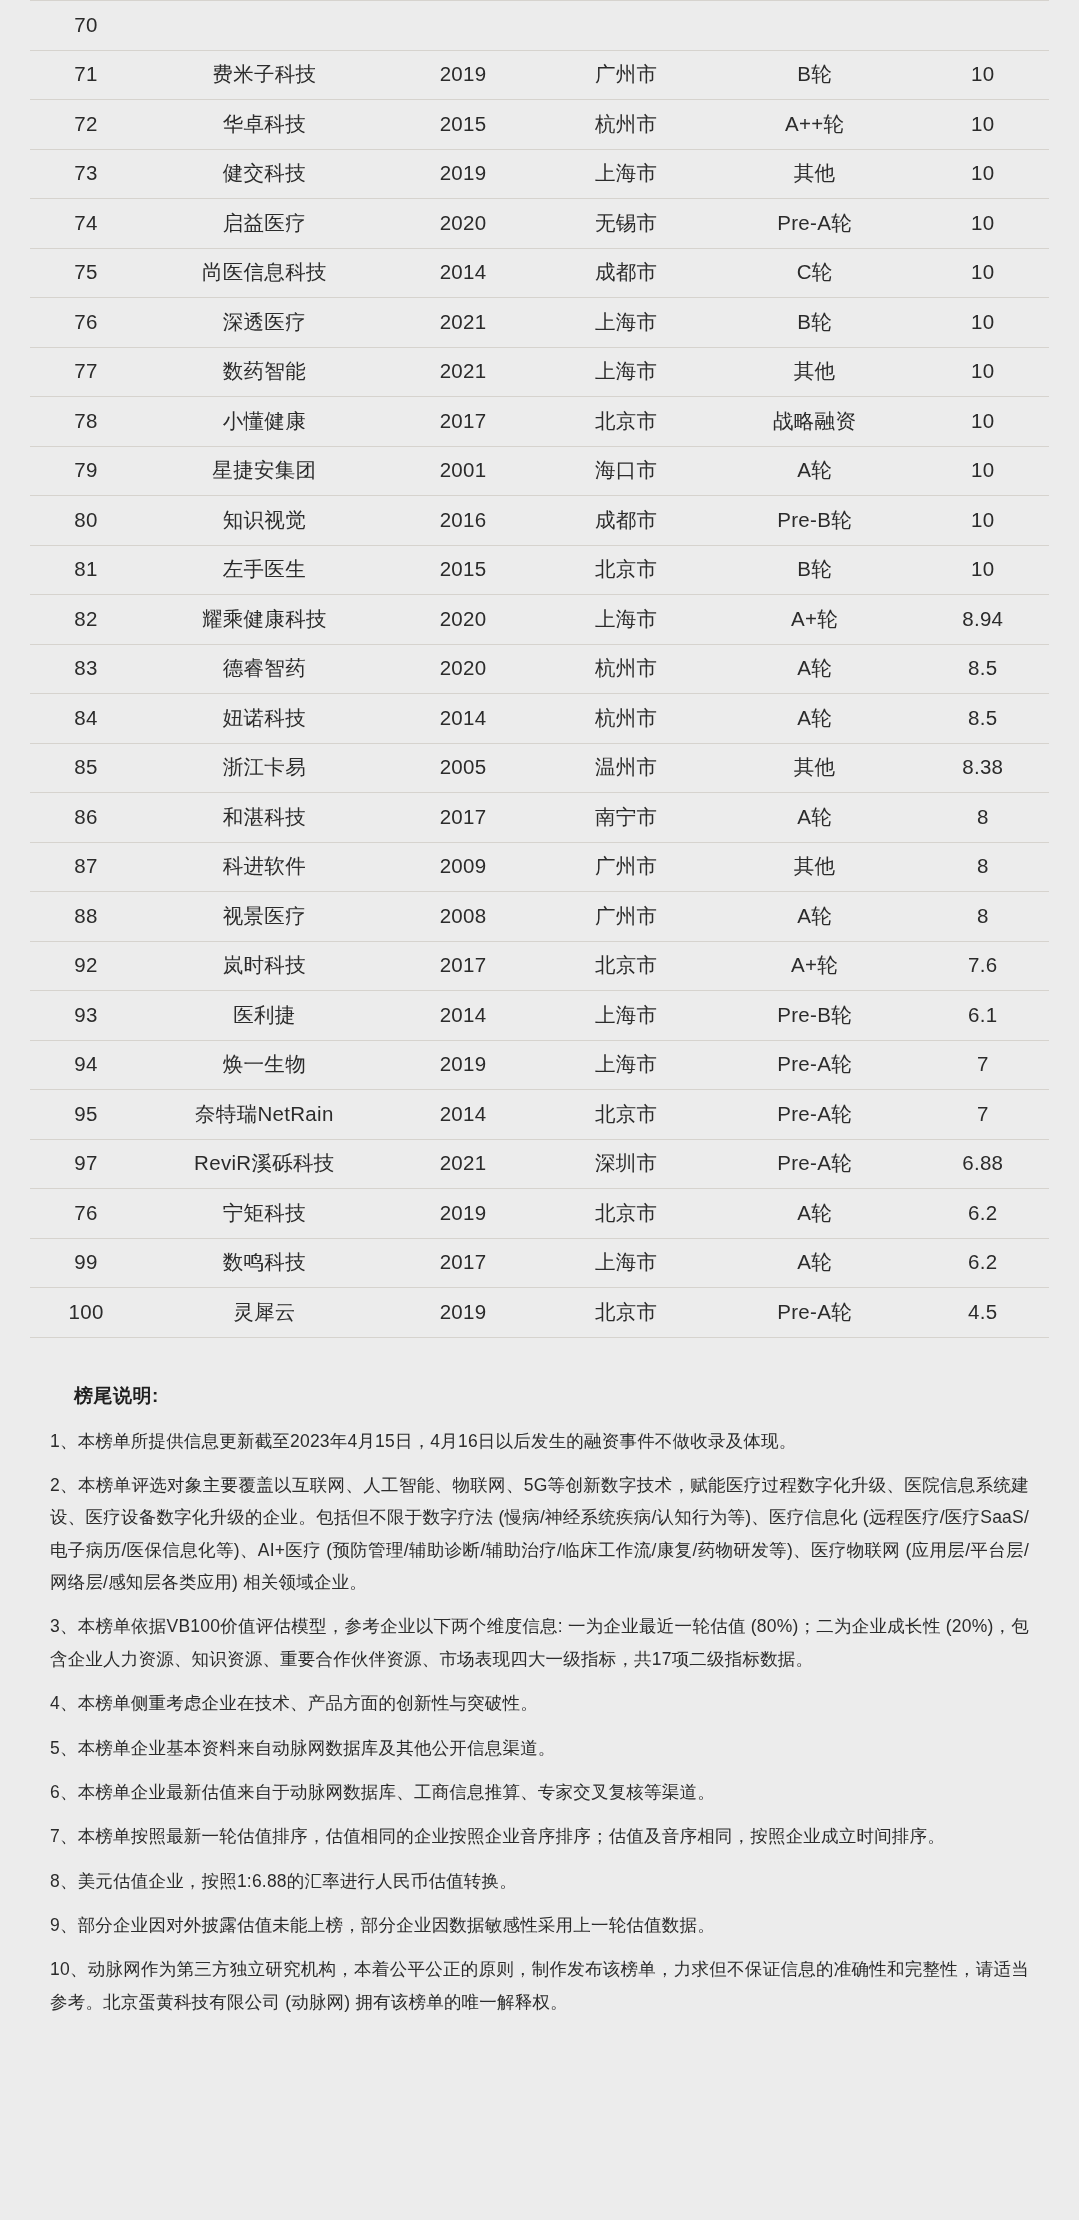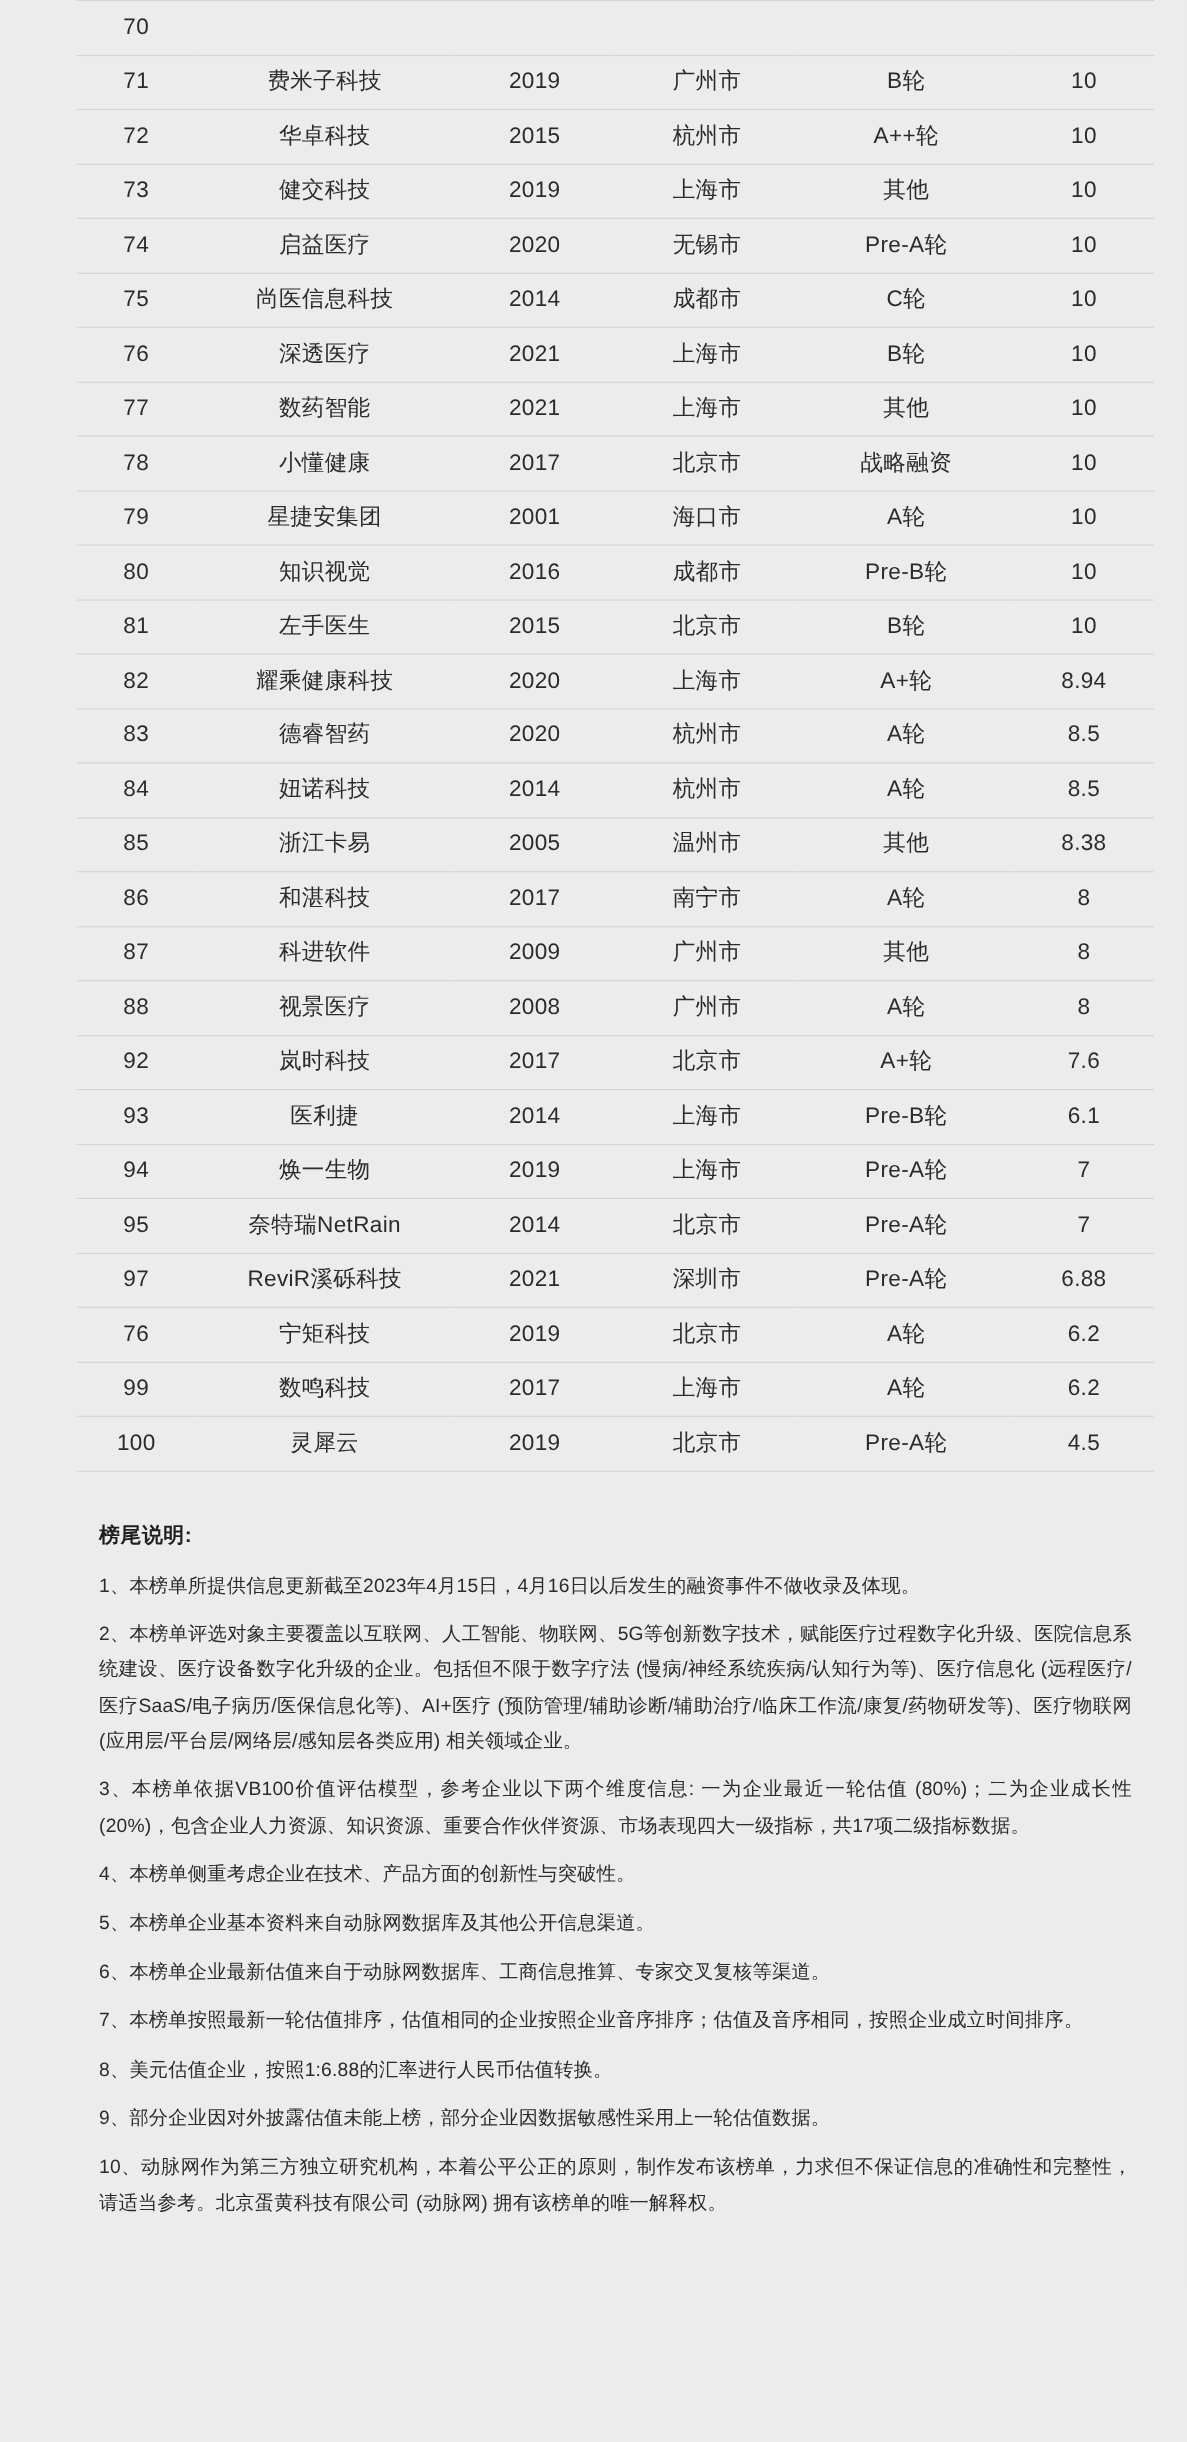--- a/index.html
+++ b/index.html
@@ -12,21 +12,20 @@
     font-family: "Liberation Sans", "DejaVu Sans", sans-serif;
     color: #231f20;
     -webkit-font-smoothing: antialiased;
   }
   .page {
     width: 1079px;
     min-height: 2220px;
     background: #ececec;
     box-sizing: border-box;
     position: relative;
-    padding-left: 40px;
   }
   
   .table-wrap {
     padding: 0 30px;
     box-sizing: border-box;
   }
   table.rank {
     width: 100%;
     border-collapse: collapse;
     table-layout: fixed;
@@ -63,20 +62,21 @@
   .notes {
     margin: 45px 50px 0 50px;
     padding-bottom: 40px;
   }
   .notes-title {
     font-size: 19px;
     font-weight: bold;
     color: #1f1f1f;
     margin-bottom: 16px;
     letter-spacing: 0.5px;
+    margin-left: 24px;
   }
   .notes p {
     font-size: 17.5px;
     line-height: 1.85;
     margin: 12px 0 7px 0;
     color: #2b2b2b;
     text-align: justify;
     letter-spacing: 0.2px;
   }
 </style>

